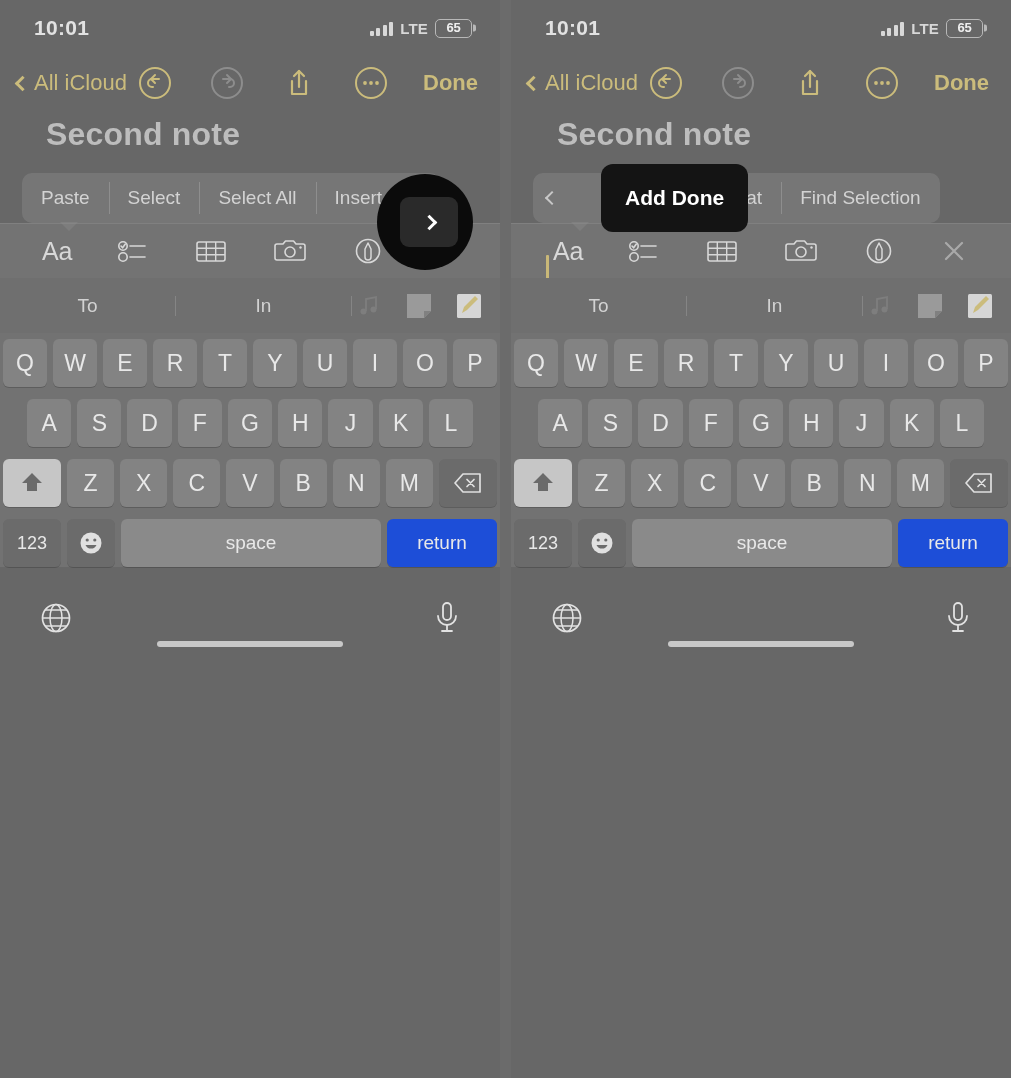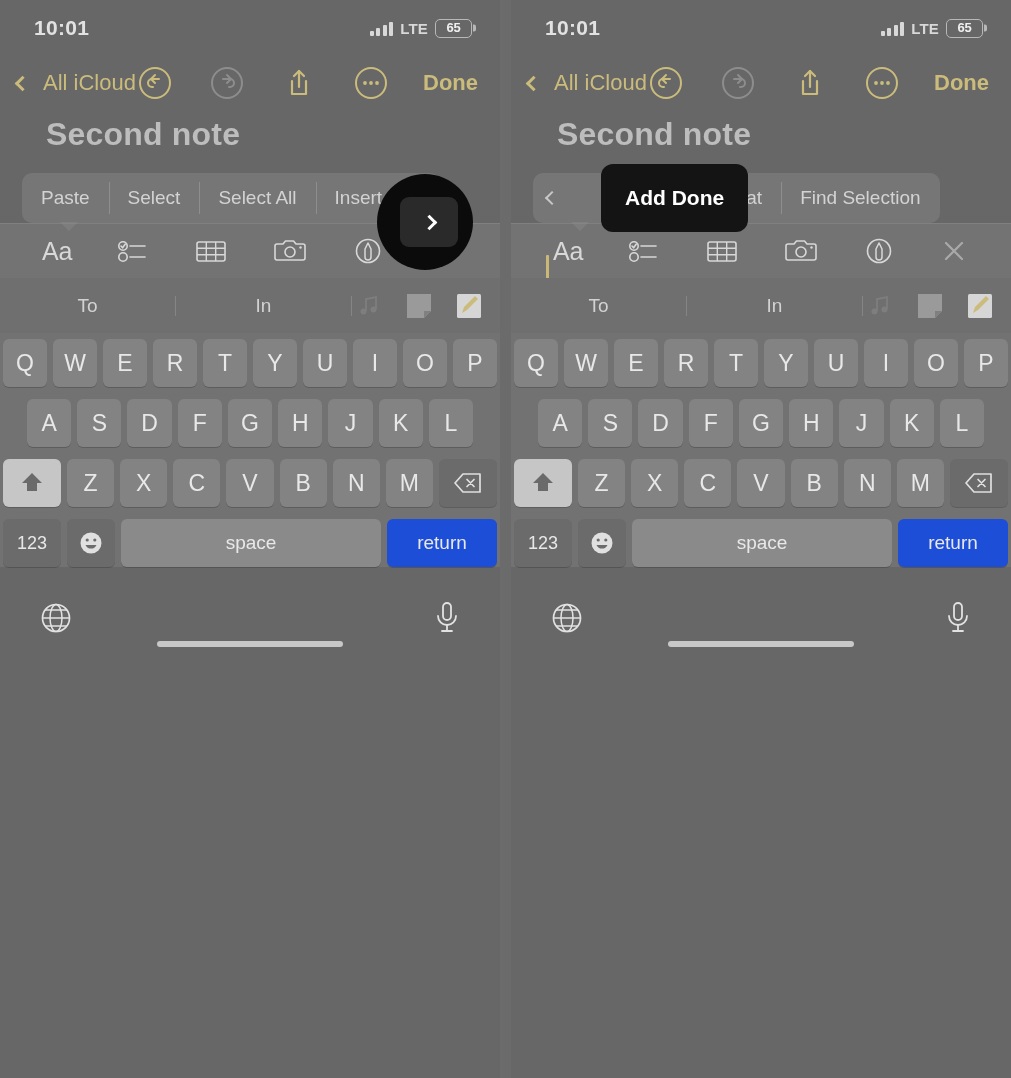--- a/index.html
+++ b/index.html
@@ -48,21 +48,21 @@
   }
   .battery span { color:#efefef; font-size: 13px; font-weight: 700; letter-spacing:-.2px;}
 
   
   .navbar {
     height: 54px;
     display:flex; align-items:center;
     padding: 0 22px 0 12px;
     color: #cbbc7c;
   }
-  .back { display:flex; align-items:center; gap:9px; cursor:pointer; }
+  .back { display:flex; align-items:center; gap:0; cursor:pointer; }
   .chev-left {
     width: 11px; height: 11px;
     border-left: 3.2px solid #cbbc7c; border-bottom: 3.2px solid #cbbc7c;
     transform: rotate(45deg);
     margin-left: 5px;
   }
   .back-label { font-size: 22px; color:#cbbc7c; margin-left: 6px; }
   .nav-spacer { flex: 1; }
   .nav-icons { display:flex; align-items:center; gap: 40px; margin-right: 36px; }
   .icon-btn { width: 32px; height: 32px; position: relative; cursor:pointer; }

